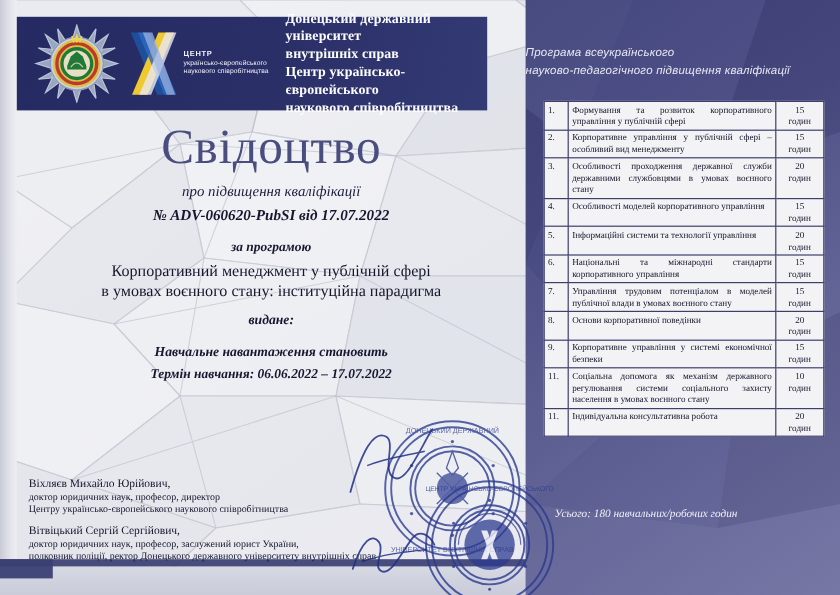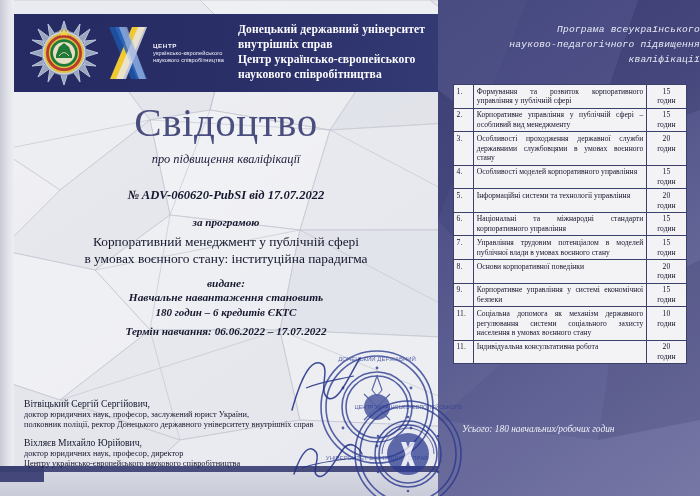--- a/index.html
+++ b/index.html
@@ -21,44 +21,44 @@
      background:linear-gradient(90deg,#c8cad6 0%,#e3e4ea 60%,#eceef2 100%);z-index:3;}
   .frame-bottom{position:absolute;left:0;bottom:0;width:700px;height:24px;
      background:linear-gradient(180deg,#d6d8e2 0%,#c9cbd9 100%);z-index:3;}
   .frame-bottom-dark{position:absolute;left:0;bottom:24px;width:700px;height:6px;
      background:#3b3f73;z-index:4;opacity:.92;}
   .frame-bottom-dark2{position:absolute;left:0;bottom:14px;width:44px;height:16px;
      background:#3b3f73;z-index:5;opacity:.95;}
 
   
   .header{
-    position:absolute;left:14px;top:14px;width:424px;height:78px;
+    position:absolute;left:14px;top:14px;width:392px;height:78px;
     background:linear-gradient(100deg,#262a62 0%,#2b2f68 55%,#333a74 100%);
     z-index:6;display:flex;align-items:center;
   }
   .logo-star{width:72px;height:66px;margin-left:14px;flex:0 0 auto;}
   .logo-x{width:42px;height:56px;margin-left:6px;flex:0 0 auto;}
   .logo-x-text{margin-left:5px;flex:0 0 auto;color:#f2f3fa;
     font-family:"Liberation Sans",sans-serif;line-height:1.25;}
   .logo-x-text .l1{font-size:6.2px;letter-spacing:.6px;font-weight:700;}
   .logo-x-text .l2{font-size:5.6px;letter-spacing:.1px;}
   .org{margin-left:14px;color:#fdfdff;font-family:"Liberation Serif",serif;
     font-weight:700;font-size:11.6px;line-height:1.28;letter-spacing:.1px;}
 
   
   .right-panel{
     position:absolute;left:438px;top:0;width:262px;height:496px;
     background:linear-gradient(145deg,#3f4279 0%,#4a4c84 35%,#5c5e92 62%,#6f70a0 100%);
     z-index:5;overflow:hidden;
   }
   .rp-shards{position:absolute;inset:0;}
   .rp-title{
-    position:absolute;left:0;right:0;top:23px;text-align:right;z-index:3;
+    position:absolute;left:0;right:0;top:38px;text-align:left;z-index:3;
     color:#e8e9f5;font-style:italic;font-size:9.6px;line-height:1.55;
-    font-family:Liberation Mono, monospace;letter-spacing:.2px;
+    font-family:Liberation Sans, sans-serif;letter-spacing:.2px;
   }
 
   
   .tbl-wrap{position:absolute;left:453px;top:84px;width:234px;z-index:7;}
   table.courses{border-collapse:collapse;width:234px;background:#f3f3f6;
     font-family:"Liberation Serif",serif;font-size:7.6px;color:#14142a;}
   table.courses td{border:.8px solid #3d3f6b;padding:1.6px 2.6px;vertical-align:top;
     line-height:1.28;}
   td.num{width:14px;text-align:left;padding-left:3px;}
   td.name{text-align:justify;text-align-last:left;}
@@ -68,26 +68,26 @@
     font-family:"Liberation Serif",serif;}
 
   
   .main{position:absolute;left:14px;top:92px;width:424px;height:308px;z-index:6;
     text-align:center;color:#1d1f3f;}
   .big-title{
     font-size:41px;color:#4a4e7e;letter-spacing:.5px;margin-top:10px;
     font-family:"Liberation Serif",serif;font-weight:400;line-height:1;
   }
   .sub1{font-style:italic;font-size:12.4px;margin-top:9px;color:#1b1d3a;}
-  .sub2{font-style:italic;font-size:12.6px;font-weight:700;margin-top:21px;color:#15172e;}
+  .sub2{font-style:italic;font-size:12.6px;font-weight:700;margin-top:5px;color:#15172e;}
   .za{font-style:italic;font-weight:700;font-size:11.2px;margin-top:13px;color:#15172e;}
   .prog{font-size:13.4px;line-height:1.3;margin-top:5px;color:#14162c;}
   .vydane{font-style:italic;font-weight:700;font-size:11.4px;margin-top:9px;color:#15172e;}
   .person{font-style:italic;font-size:16.4px;margin-top:7px;color:#3c3f72;letter-spacing:.2px;}
-  .load{font-style:italic;font-weight:700;font-size:11.4px;line-height:1.45;color:#15172e;}
+  .load{font-style:italic;font-weight:700;font-size:11.4px;margin-top:13px;line-height:1.45;color:#15172e;}
   .load .l2{font-size:11px;}
   .term{font-style:italic;font-weight:700;font-size:11.2px;margin-top:4px;color:#15172e;}
 
   
   .sigs{position:absolute;left:24px;top:398px;width:330px;z-index:7;text-align:left;
     color:#14162c;font-family:"Liberation Serif",serif;}
   .sig-block{margin-bottom:7px;}
   .sig-name{font-size:9.6px;font-weight:400;line-height:1.25;}
   .sig-role{font-size:8.3px;line-height:1.22;}
 
@@ -319,35 +319,34 @@
     <div class="sub1">про підвищення кваліфікації</div>
     <div class="sub2">№ ADV-060620-PubSI від 17.07.2022</div>
     <div class="za">за програмою</div>
     <div class="prog">
       <div>Корпоративний менеджмент у публічній сфері</div>
       <div>в умовах воєнного стану: інституційна парадигма</div>
     </div>
     <div class="vydane">видане:</div>
     <div class="load">
       <div>Навчальне навантаження становить</div>
-      <div class="l2">180 годин – 6 кредитів ЄКТС</div>
     </div>
     <div class="term">Термін навчання: 06.06.2022 – 17.07.2022</div>
   </div>
 
   <div class="sigs">
+    <div class="sig-block">
+      <div class="sig-name">Віхляєв Михайло Юрійович,</div>
+      <div class="sig-role">доктор юридичних наук, професор, директор</div>
+      <div class="sig-role">Центру українсько-європейського наукового співробітництва</div>
+    </div>
     <div class="sig-block">
       <div class="sig-name">Вітвіцький Сергій Сергійович,</div>
       <div class="sig-role">доктор юридичних наук, професор, заслужений юрист України,</div>
       <div class="sig-role">полковник поліції, ректор Донецького державного університету внутрішніх справ</div>
-    </div>
-    <div class="sig-block">
-      <div class="sig-name">Віхляєв Михайло Юрійович,</div>
-      <div class="sig-role">доктор юридичних наук, професор, директор</div>
-      <div class="sig-role">Центру українсько-європейського наукового співробітництва</div>
     </div>
   </div>
 
   <svg class="stamp stamp1" width="118" height="118" viewBox="0 0 118 118" aria-hidden="true">
     <g fill="none" stroke="#2a3a8f" stroke-width="1.6">
       <circle cx="59" cy="59" r="56"></circle>
         <circle cx="59" cy="59" r="51"></circle>
       <circle cx="59" cy="59" r="35"></circle>
         <circle cx="59" cy="59" r="31"></circle>
     </g>

